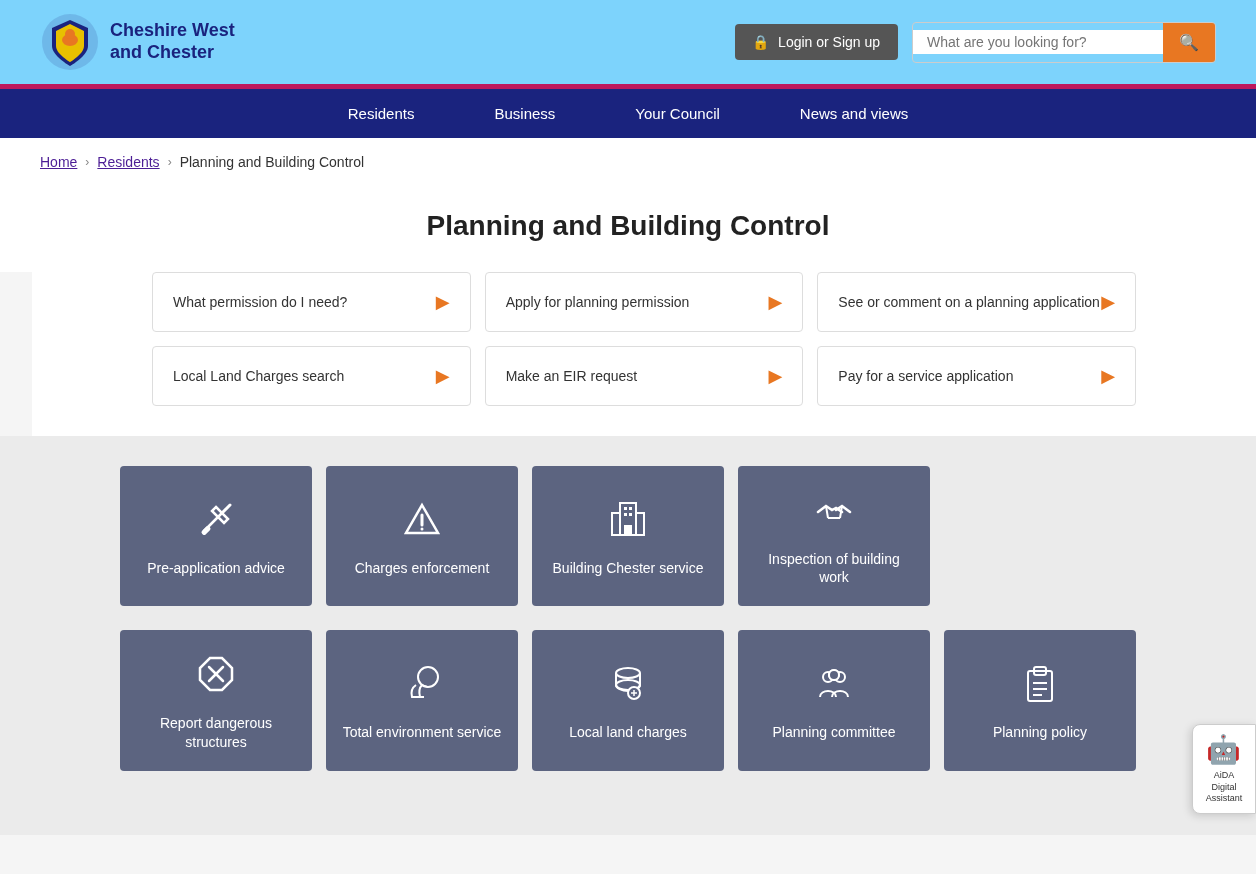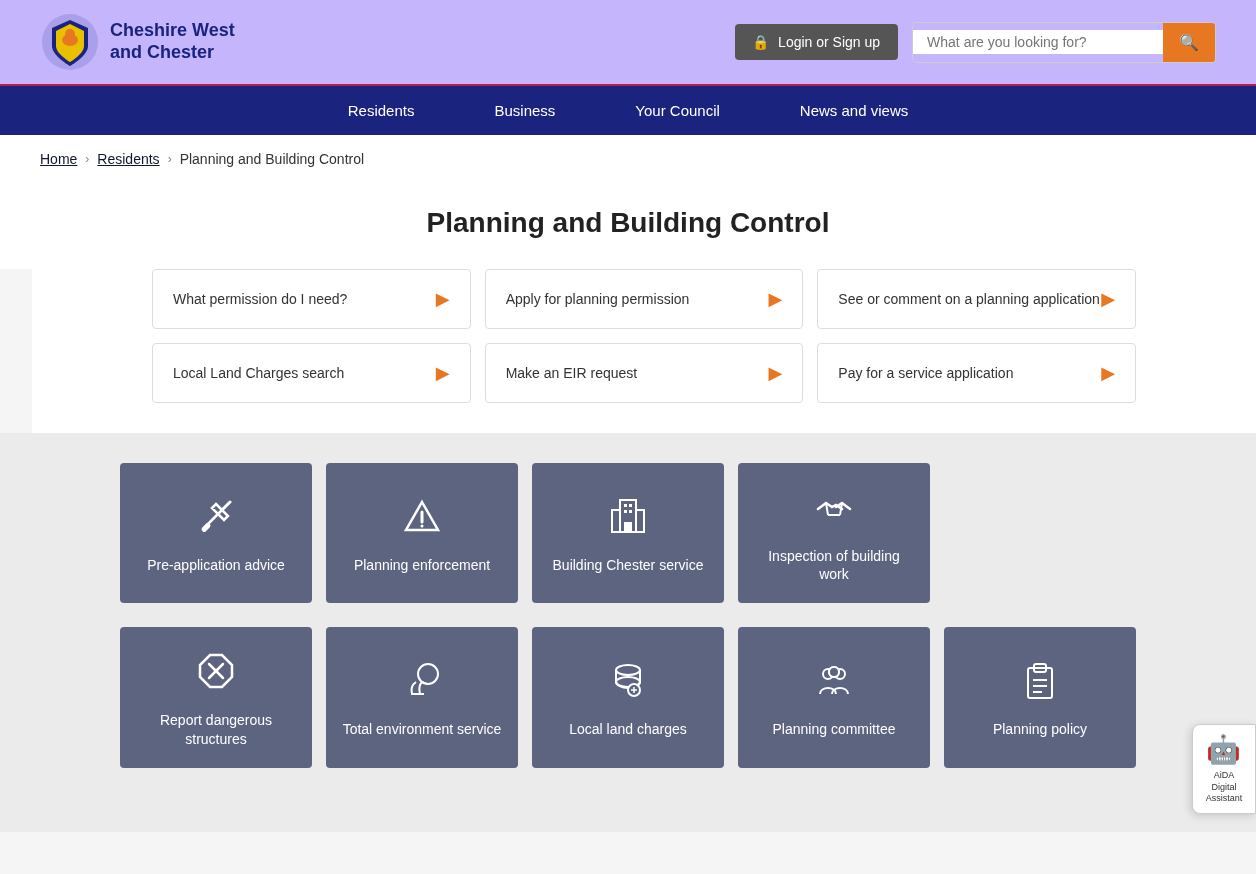--- a/index.html
+++ b/index.html
@@ -1,25 +1,25 @@
 <!DOCTYPE html>
 <html><head>
   <meta charset="utf-8">
   <style>
     * { box-sizing: border-box; margin: 0; padding: 0; }
     body { font-family: Arial, sans-serif; background: #f5f5f5; color: #333; }
 
     
     .header {
-      background: #c4b5fd;
+      background: #7dd3fc;
       padding: 12px 40px;
       display: flex;
       align-items: center;
       justify-content: space-between;
-      border-bottom: 2px solid #be185d;
+      border-bottom: 5px solid #be185d;
     }
     .logo-area {
       display: flex;
       align-items: center;
       gap: 10px;
     }
     .logo-icon {
       width: 60px;
       height: 60px;
     }
@@ -88,21 +88,21 @@
 
     
     .breadcrumb {
       padding: 16px 40px;
       background: #fff;
       display: flex;
       align-items: center;
       gap: 8px;
       font-size: 14px;
     }
-    .breadcrumb a { color: #0f172a; text-decoration: underline; cursor: pointer; }
+    .breadcrumb a { color: #4c1d95; text-decoration: underline; cursor: pointer; }
     .breadcrumb-sep { color: #888; font-size: 12px; }
     .breadcrumb-current { color: #333; }
 
     
     .page-title-area {
       background: #fff;
       text-align: center;
       padding: 24px 40px 30px;
     }
     .page-title {
@@ -291,21 +291,21 @@
 
 
     <div class="tile">
       <span class="tile-icon">
         <svg width="40" height="40" viewBox="0 0 40 40" fill="none">
           <path d="M20 6 L36 34 L4 34 Z" stroke="white" stroke-width="2.5" fill="none"></path>
           <line x1="20" y1="16" x2="20" y2="26" stroke="white" stroke-width="3" stroke-linecap="round"></line>
           <circle cx="20" cy="30" r="1.5" fill="white"></circle>
         </svg>
       </span>
-      <span class="tile-label">Planning enforcement</span>
+      <span class="tile-label">Charges enforcement</span>
     </div>
 
     <div class="tile">
       <span class="tile-icon">
         <svg width="40" height="40" viewBox="0 0 40 40" fill="none">
           <rect x="12" y="4" width="16" height="32" stroke="white" stroke-width="2" fill="none"></rect>
           <rect x="4" y="14" width="8" height="22" stroke="white" stroke-width="2" fill="none"></rect>
           <rect x="28" y="14" width="8" height="22" stroke="white" stroke-width="2" fill="none"></rect>
           <rect x="16" y="8" width="3" height="3" fill="white"></rect>
           <rect x="21" y="8" width="3" height="3" fill="white"></rect>

